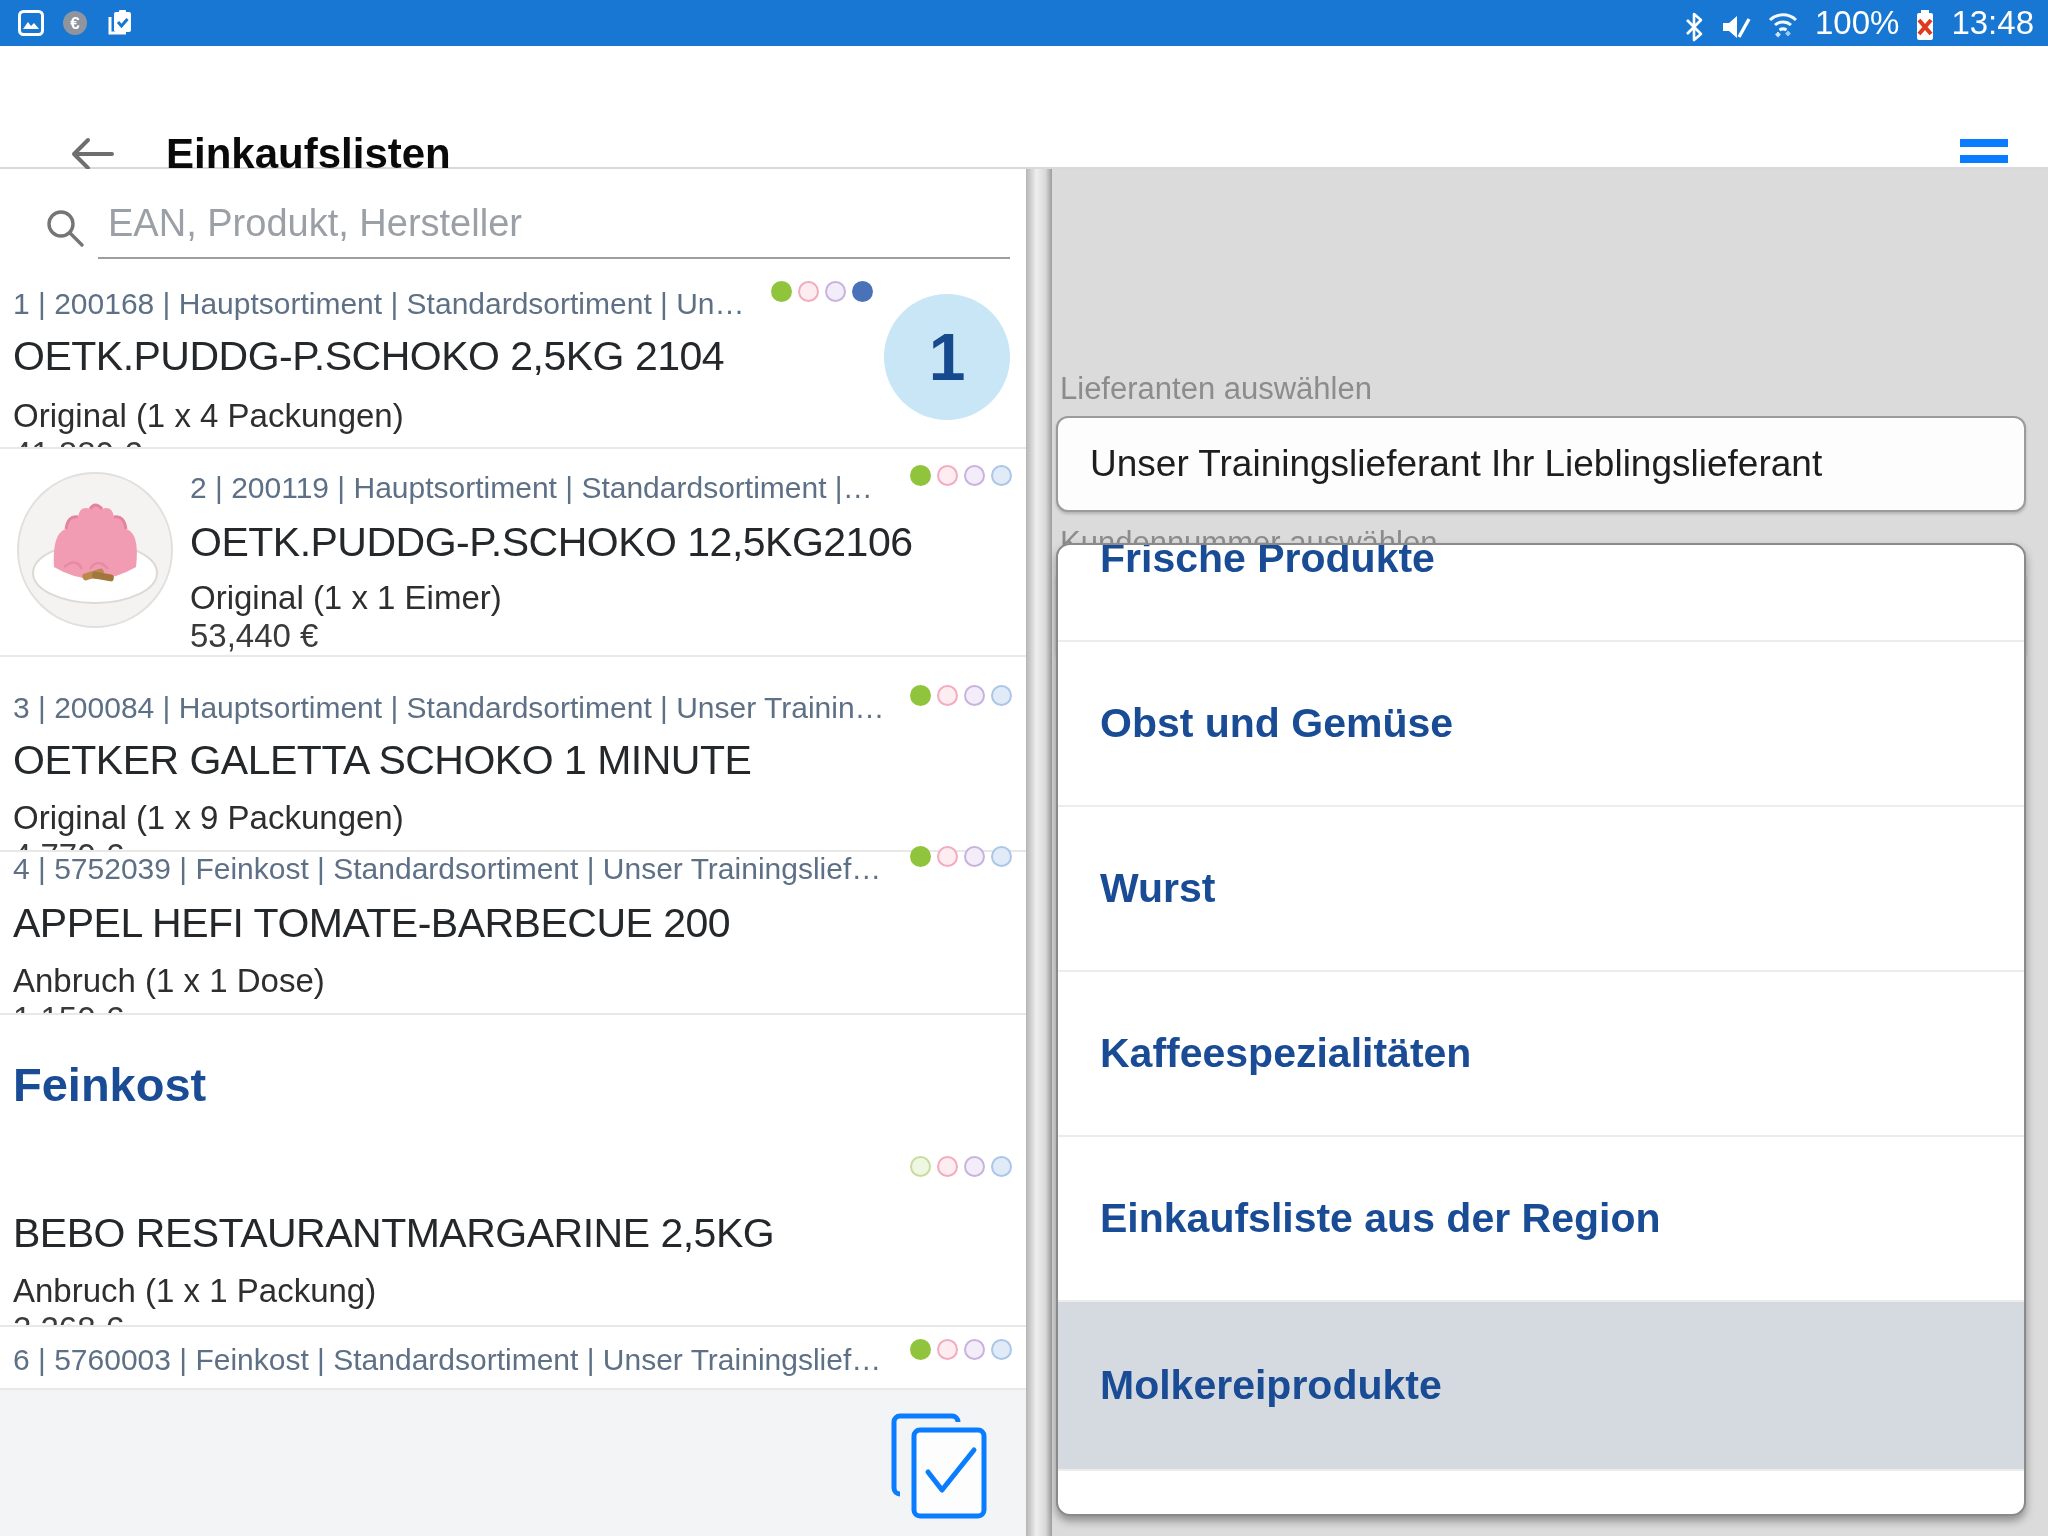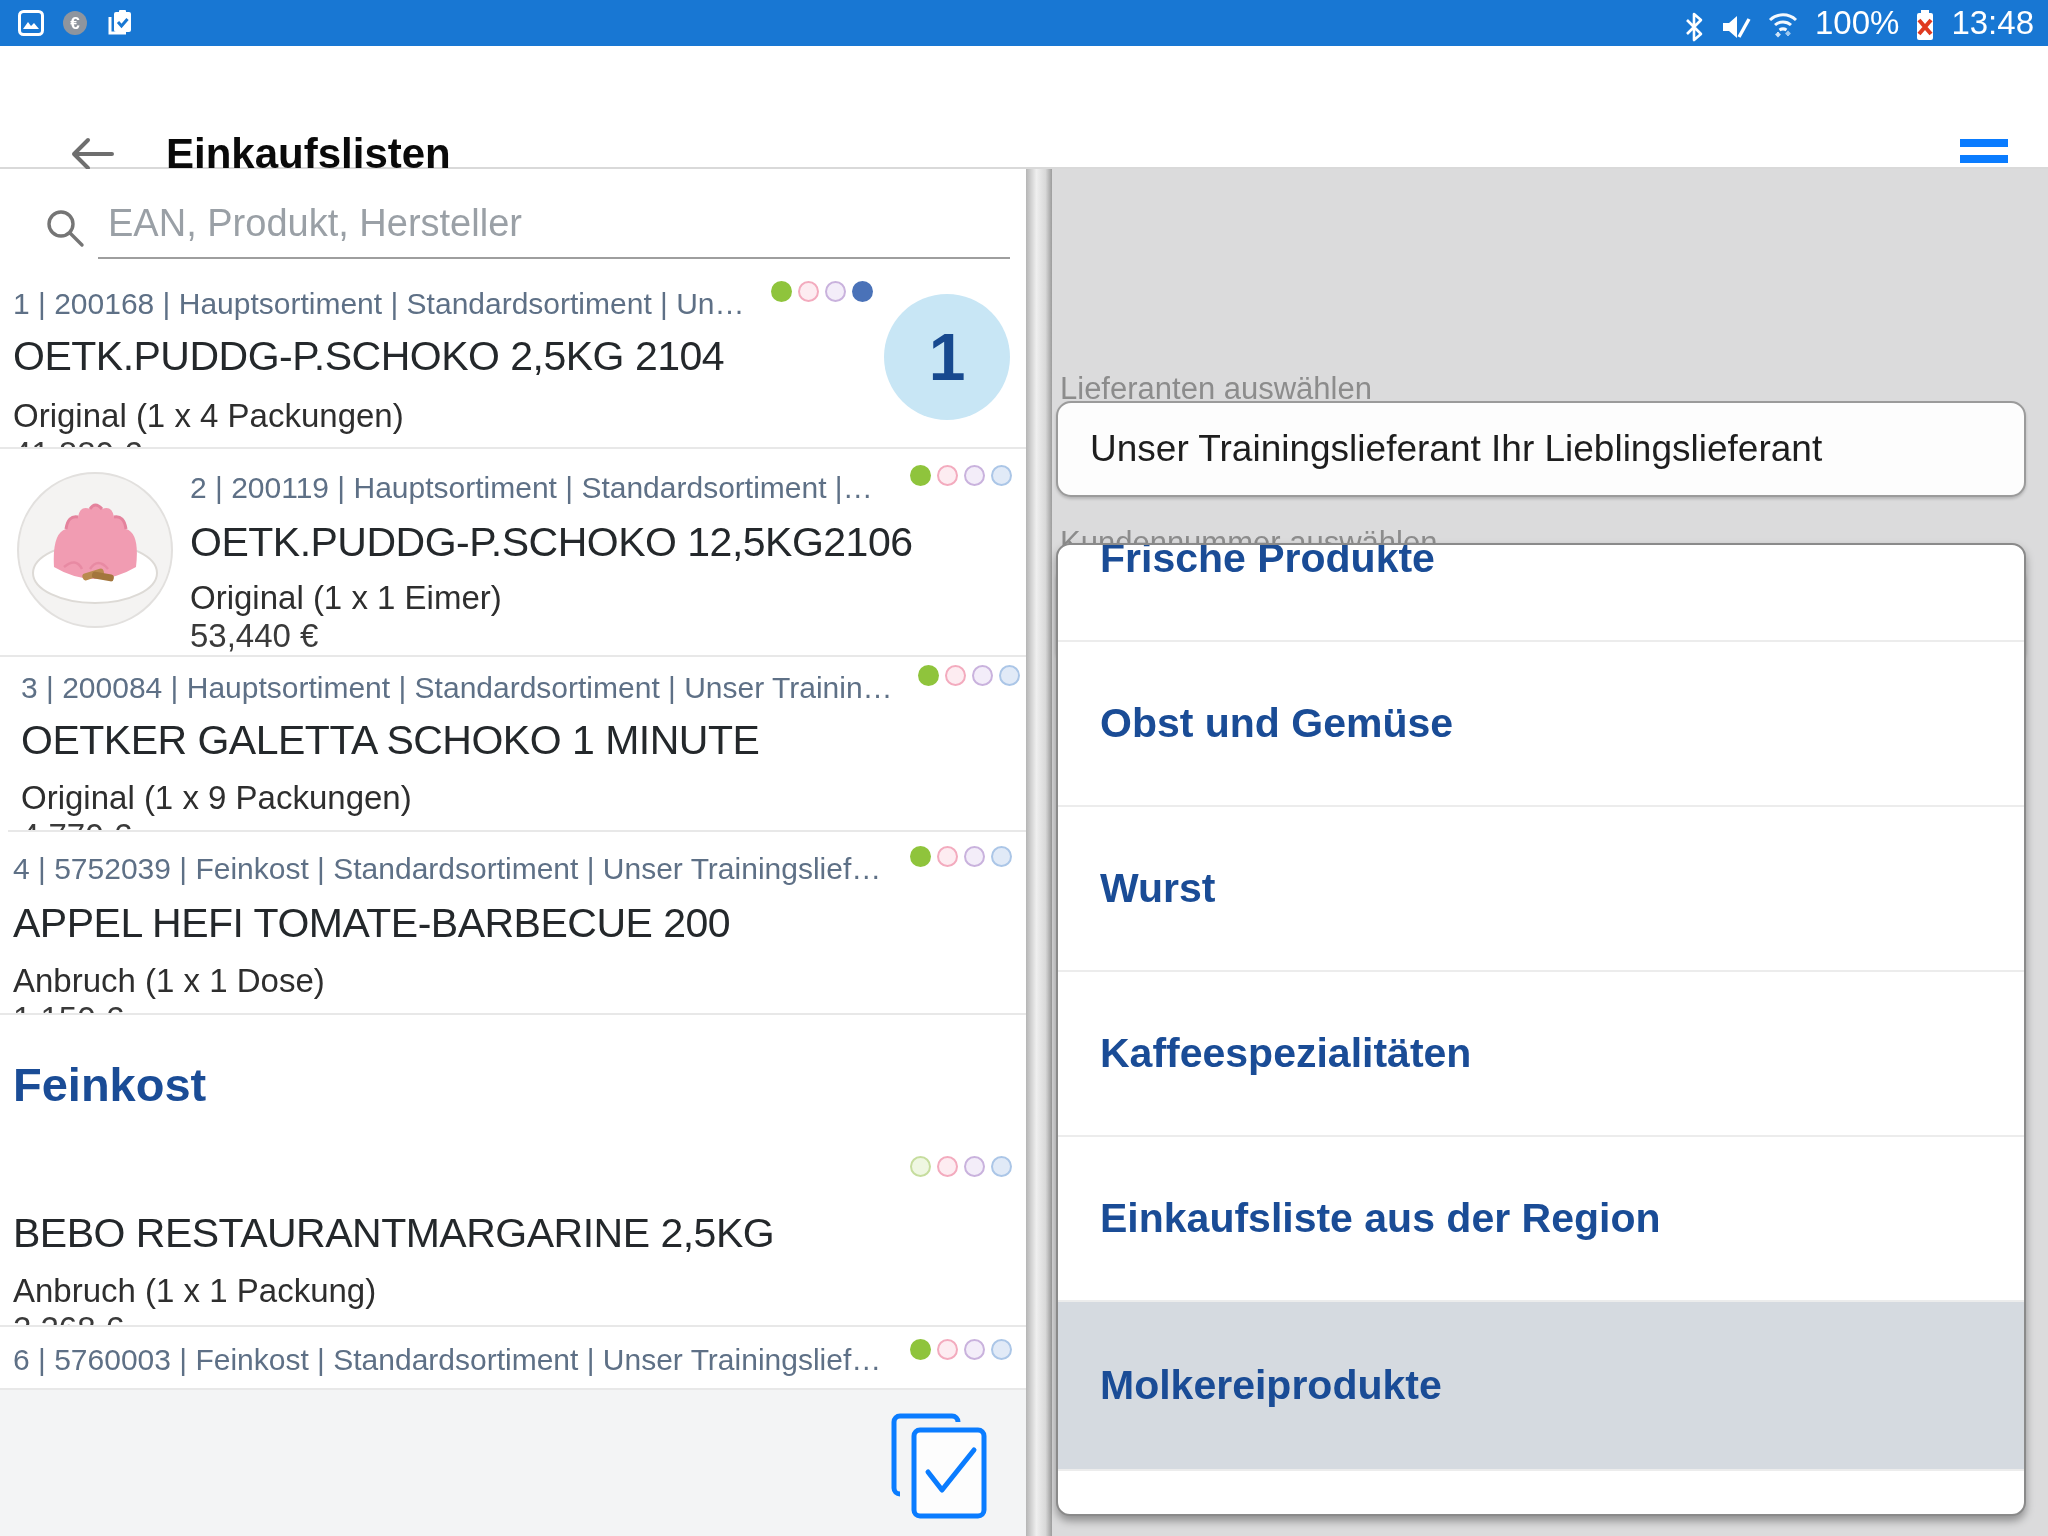--- a/index.html
+++ b/index.html
@@ -47,21 +47,21 @@
   #r1 .dots{top:12px;right:153px;}
   #qty-badge{position:absolute;left:884px;top:25px;width:126px;height:126px;border-radius:50%;
              background:#c8e6f5;display:flex;align-items:center;justify-content:center;
              font-size:66px;font-weight:700;color:#17498f;}
 
   #r2{top:280px;height:206px;}
   #r2 .meta{top:22px;left:190px;} #r2 .ptitle{top:70px;left:190px;} #r2 .psub{left:190px;top:130px;justify-content:flex-end;}
   #r2 .dots{top:16px;right:14px;}
   #prod-img{position:absolute;left:16px;top:22px;}
 
-  #r3{top:488px;height:173px;margin-left:8px;}
+  #r3{top:508px;height:173px;}
   #r3 .meta{top:14px;max-width:900px;} #r3 .ptitle{top:60px;} #r3 .psub{top:122px;}
   #r3 .dots{top:8px;right:14px;}
 
   #r4{top:663px;height:181px;}
   #r4 .meta{top:20px;max-width:900px;} #r4 .ptitle{top:68px;} #r4 .psub{top:130px;}
   #r4 .dots{top:14px;right:14px;}
 
   #section-hdr{position:absolute;left:13px;top:888px;font-size:47px;font-weight:700;color:#1a4c96;}
 
   #r5{top:975px;height:181px;}
@@ -77,21 +77,21 @@
 
   
   #right{position:absolute;left:1026px;top:169px;width:1022px;height:1367px;background:#dbdbdc;}
   #drawer-edge{position:absolute;left:0;top:0;width:26px;height:1367px;
      background:linear-gradient(to right,#b5b5b5 0%,#efefef 40%,#d8d8d8 75%,#9c9c9c 100%);}
   .rp-label{position:absolute;left:34px;font-size:31px;color:#8c8c8c;}
   .rp-box{position:absolute;left:30px;width:966px;height:92px;background:#fdfdfd;
           border:2px solid #9b9b9b;border-radius:12px;box-shadow:0 2px 3px rgba(0,0,0,0.18);
           display:flex;align-items:center;font-size:37px;color:#1e1e1e;cursor:pointer;}
   .rp-box span{margin-left:32px;white-space:nowrap;}
-  #lbl-supplier{top:202px;} #box-supplier{top:232px;border-radius:15px;}
+  #lbl-supplier{top:202px;} #box-supplier{top:247px;}
   #lbl-customer{top:356px;} #box-customer{top:397px;}
   #lbl-list{top:508px;}
   #listpanel{position:absolute;left:30px;top:374px;width:966px;height:969px;background:#fff;
              border:2px solid #8a8a8a;border-radius:14px;box-shadow:0 5px 9px rgba(0,0,0,0.35);
              overflow:hidden;}
   .lrow{height:165px;border-bottom:2px solid #ececec;display:flex;align-items:center;
         padding-left:42px;font-size:41px;font-weight:700;color:#1a4c96;cursor:pointer;box-sizing:border-box;}
   .lrow.first{margin-top:-68px;}
   .lrow.selected{background:#d5dae0;height:169px;}
   .lrow.stub{border-bottom:none;height:40px;}

